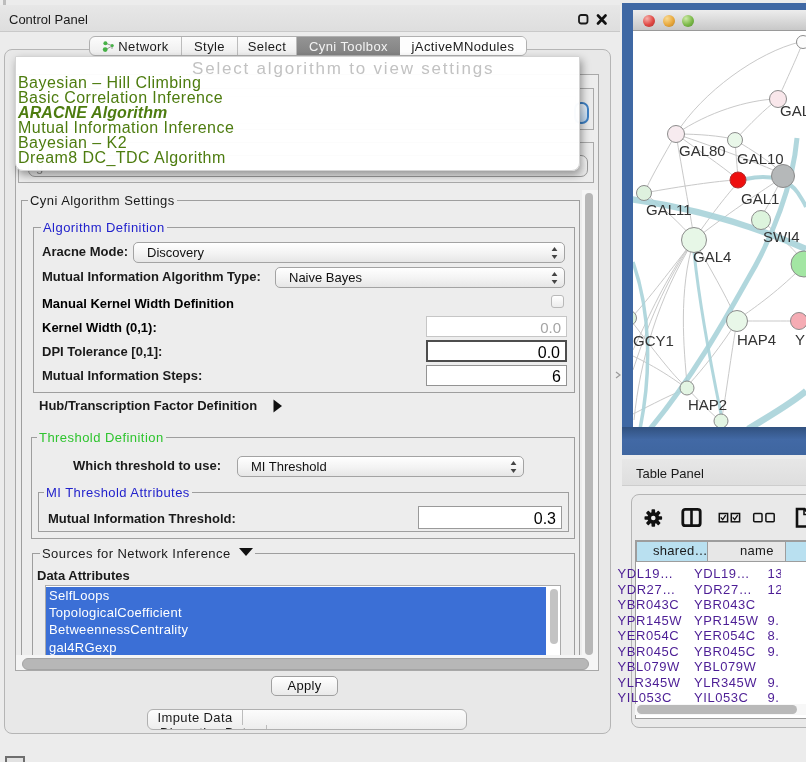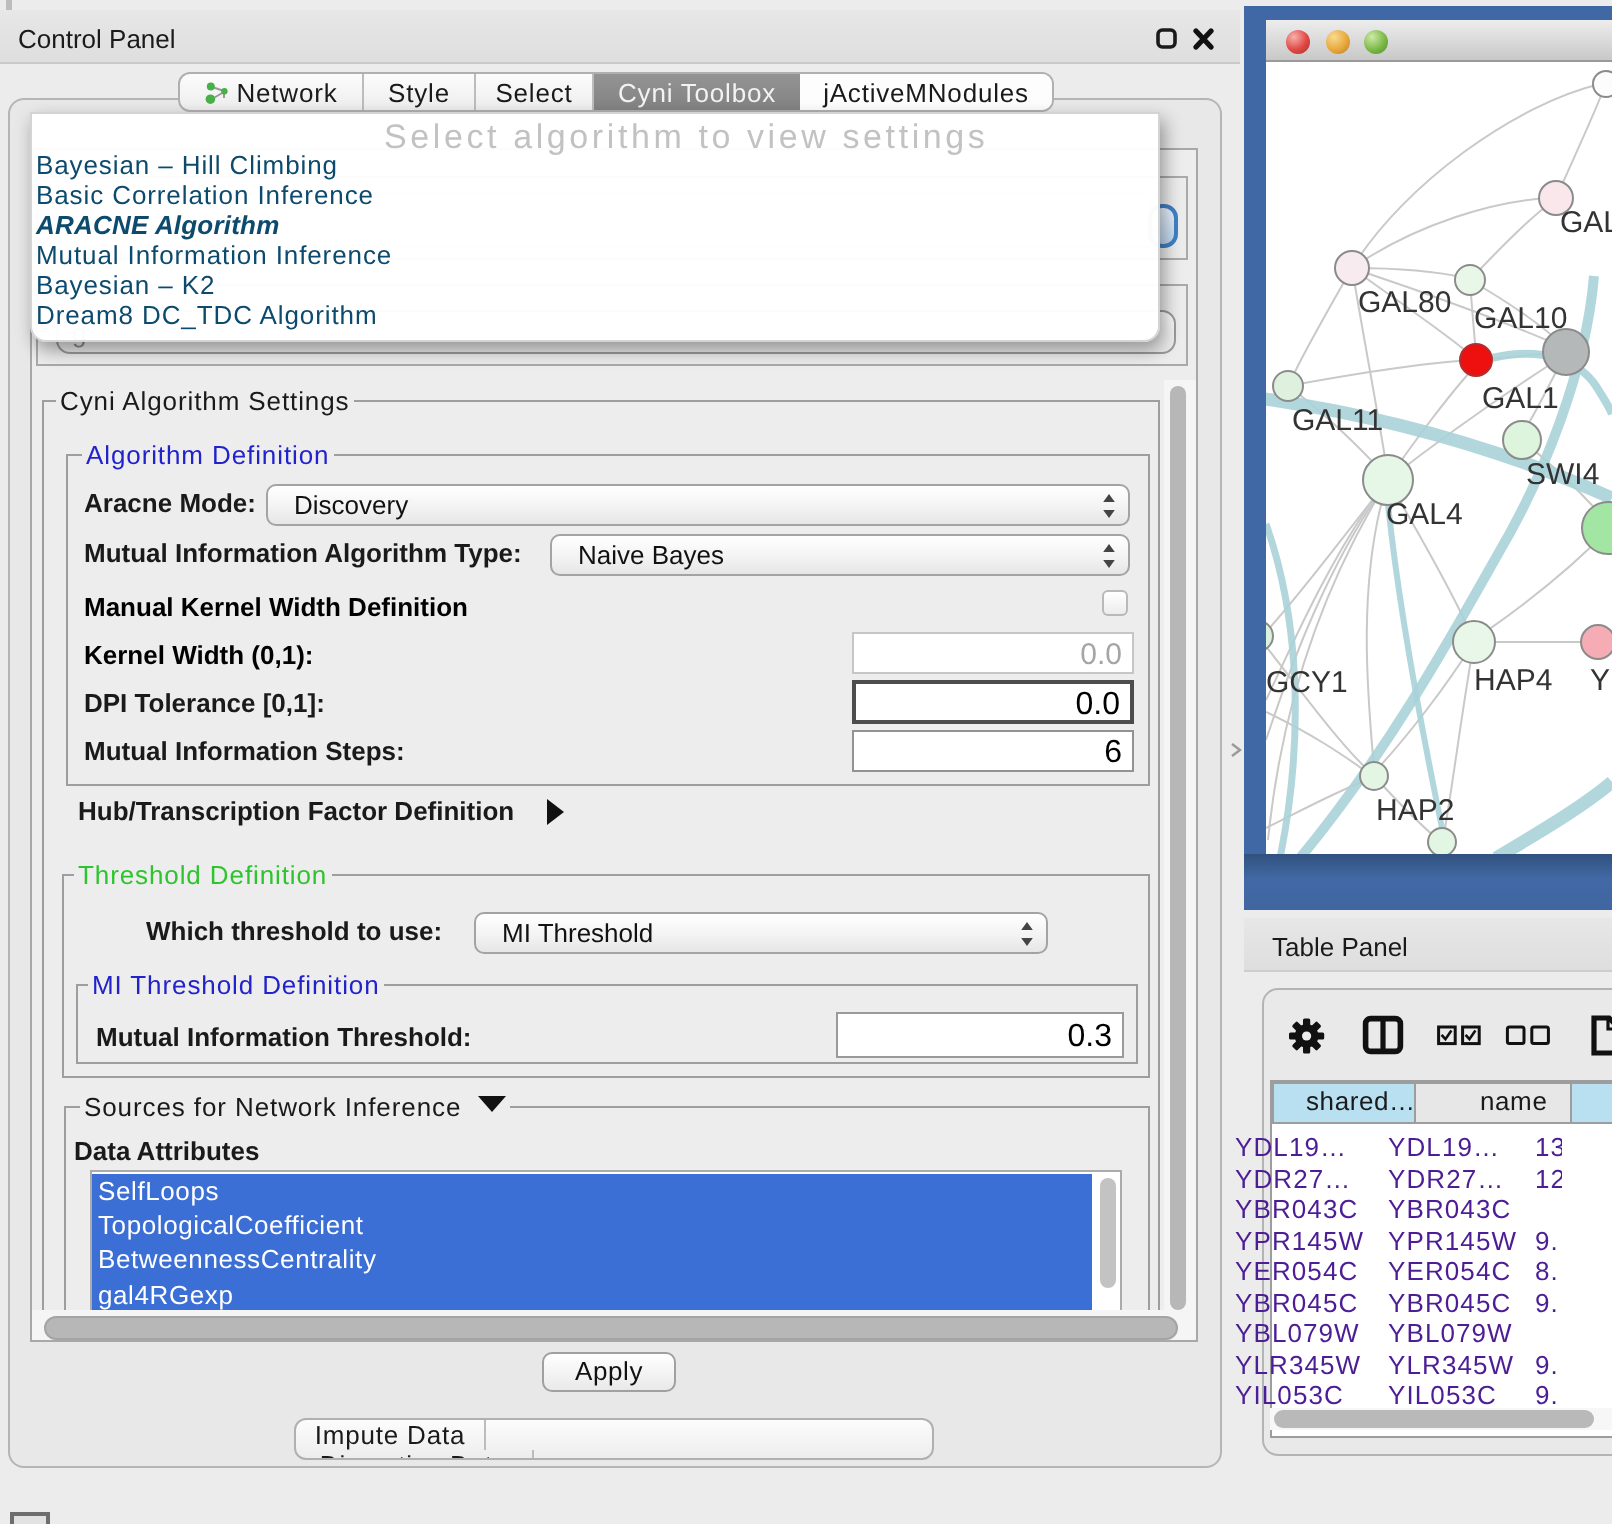--- a/index.html
+++ b/index.html
@@ -120,21 +120,21 @@
 <div class="lbl b" style="left:73px;top:457.5px;">Which threshold to use:</div>
 <div class="combo" style="left:237px;top:456px;width:287px;height:21px;">
   <div class="ctext" style="line-height:20px;">MI Threshold</div>
   <svg class="abs" style="right:6px;top:4px;" width="7" height="12" viewBox="0 0 7 12">
     <path d="M3.5 0 L6.4 4 H0.6 Z" fill="#444"></path>
       <path d="M3.5 12 L0.6 8 H6.4 Z" fill="#444"></path>
   </svg>
 </div>
 
 <div class="grp" style="left:38px;top:492px;width:529px;height:38px;">
-  <div class="gt" style="left:5px;color:#2222cc;">MI Threshold Definition</div>
+  <div class="gt" style="left:5px;color:#2222cc;">MI Threshold Attributes</div>
 </div>
 <div class="lbl b" style="left:48px;top:511px;">Mutual Information Threshold:</div>
 <div class="inp" style="left:418px;top:506px;width:144px;height:23px;border:1px solid #9a9a9a;">
   <span style="top:3px;">0.3</span>
   </div>
 
 <div class="grp" style="left:32px;top:553px;width:541px;height:102px;border-bottom:none;">
   <div class="gt" style="left:7px;color:#1a1a1a;">Sources for Network Inference&nbsp;
     <svg width="14" height="8" viewBox="0 0 14 8" style="vertical-align:2px;">
         <path d="M0 0 H14 L7 8 Z" fill="#111"></path>
@@ -166,21 +166,21 @@
 
 <div class="abs" style="left:5px;top:756px;width:16px;height:10px;border:2px solid #6e6e6e;background:#e2e2e2;"></div>
 
 <svg class="abs" style="left:614px;top:371px;" width="8" height="8" viewBox="0 0 8 8">
   <path d="M2 1 L6 4 L2 7" fill="none" stroke="#9a9a9a" stroke-width="1.2"></path>
   </svg>
 
 <div class="abs" style="left:15px;top:56px;width:565px;height:115px;background:rgba(255,255,255,0.97);
      border:1px solid #d4d4d4;border-radius:0 0 8px 8px;box-shadow:2px 4px 9px rgba(0,0,0,0.38);box-sizing:border-box;"></div>
 <div class="abs" style="left:192px;top:59px;font-size:17px;color:#c2c2c2;letter-spacing:1.8px;white-space:nowrap;text-align:center;">Select algorithm to view settings</div>
-<div class="abs" style="left:18px;top:75px;font-size:13px;color:#0c4a6e;line-height:15px;letter-spacing:0.45px;">
+<div class="abs" style="left:18px;top:75px;font-size:16px;color:#4d7c0f;line-height:15px;letter-spacing:0.45px;">
 Bayesian – Hill Climbing<br>
 Basic Correlation Inference<br>
 <span class="b" style="letter-spacing:0.1px;font-style:italic;">ARACNE Algorithm</span><br>
 Mutual Information Inference<br>
 Bayesian – K2<br>
 Dream8 DC_TDC Algorithm
 </div>
 
 <div class="abs" style="left:622px;top:3px;width:184px;height:452px;background:#3f68a4;"></div>
 <div class="abs" style="left:622px;top:427px;width:184px;height:28px;background:linear-gradient(#31517f,#4269a5 45%,#3f66a0);"></div>

